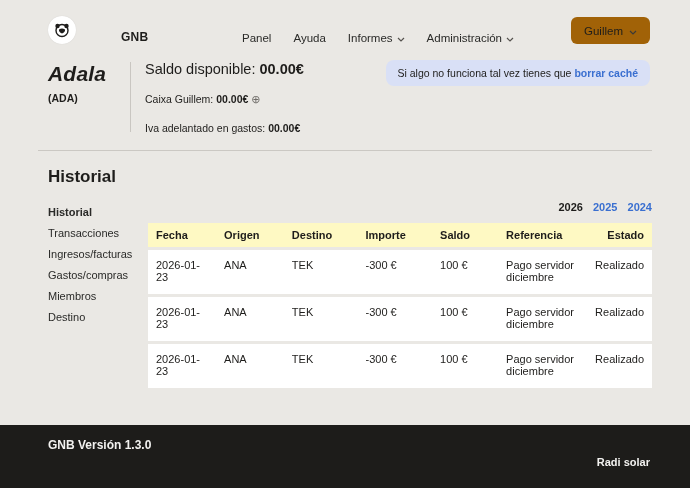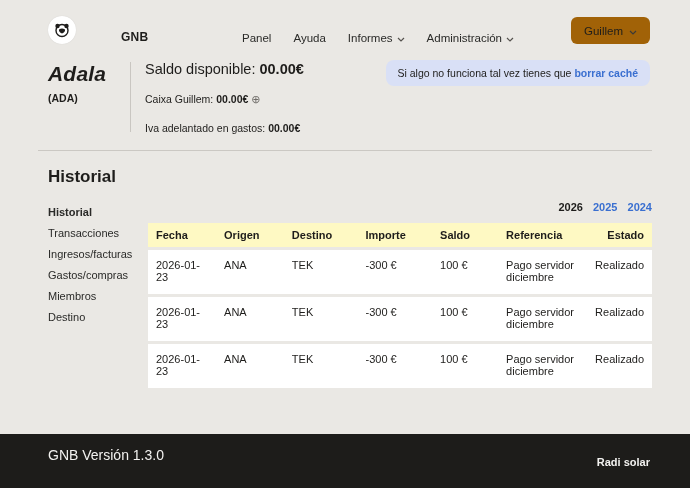--- a/index.html
+++ b/index.html
@@ -73,21 +73,21 @@
   }
   tbody td { background:#ffffff; padding:9px 8px 11px 8px; vertical-align:top; }
   th.col-estado, td.col-estado { text-align:right; }
 
   
   .footer {
     margin-top:auto; background:#1d1c1a; color:#f3f2f0;
     padding:13px 40px 20px 48px; display:flex; align-items:flex-end;
   }
   .footer-left { }
-  .footer-version { font-size:14px; font-weight:normal; margin-bottom:5px; }
+  .footer-version { font-size:12px; font-weight:bold; margin-bottom:16px; }
   .footer-tagline { font-size:10.5px; color:#e8e7e4; }
   .footer-tagline a { color:#f3f2f0; text-decoration:underline; cursor:pointer; }
   .footer-right { margin-left:auto; font-size:11px; font-weight:bold; }
 </style>
 </head>
 <body>
 
 <div class="page">
 
   <div class="topnav">

